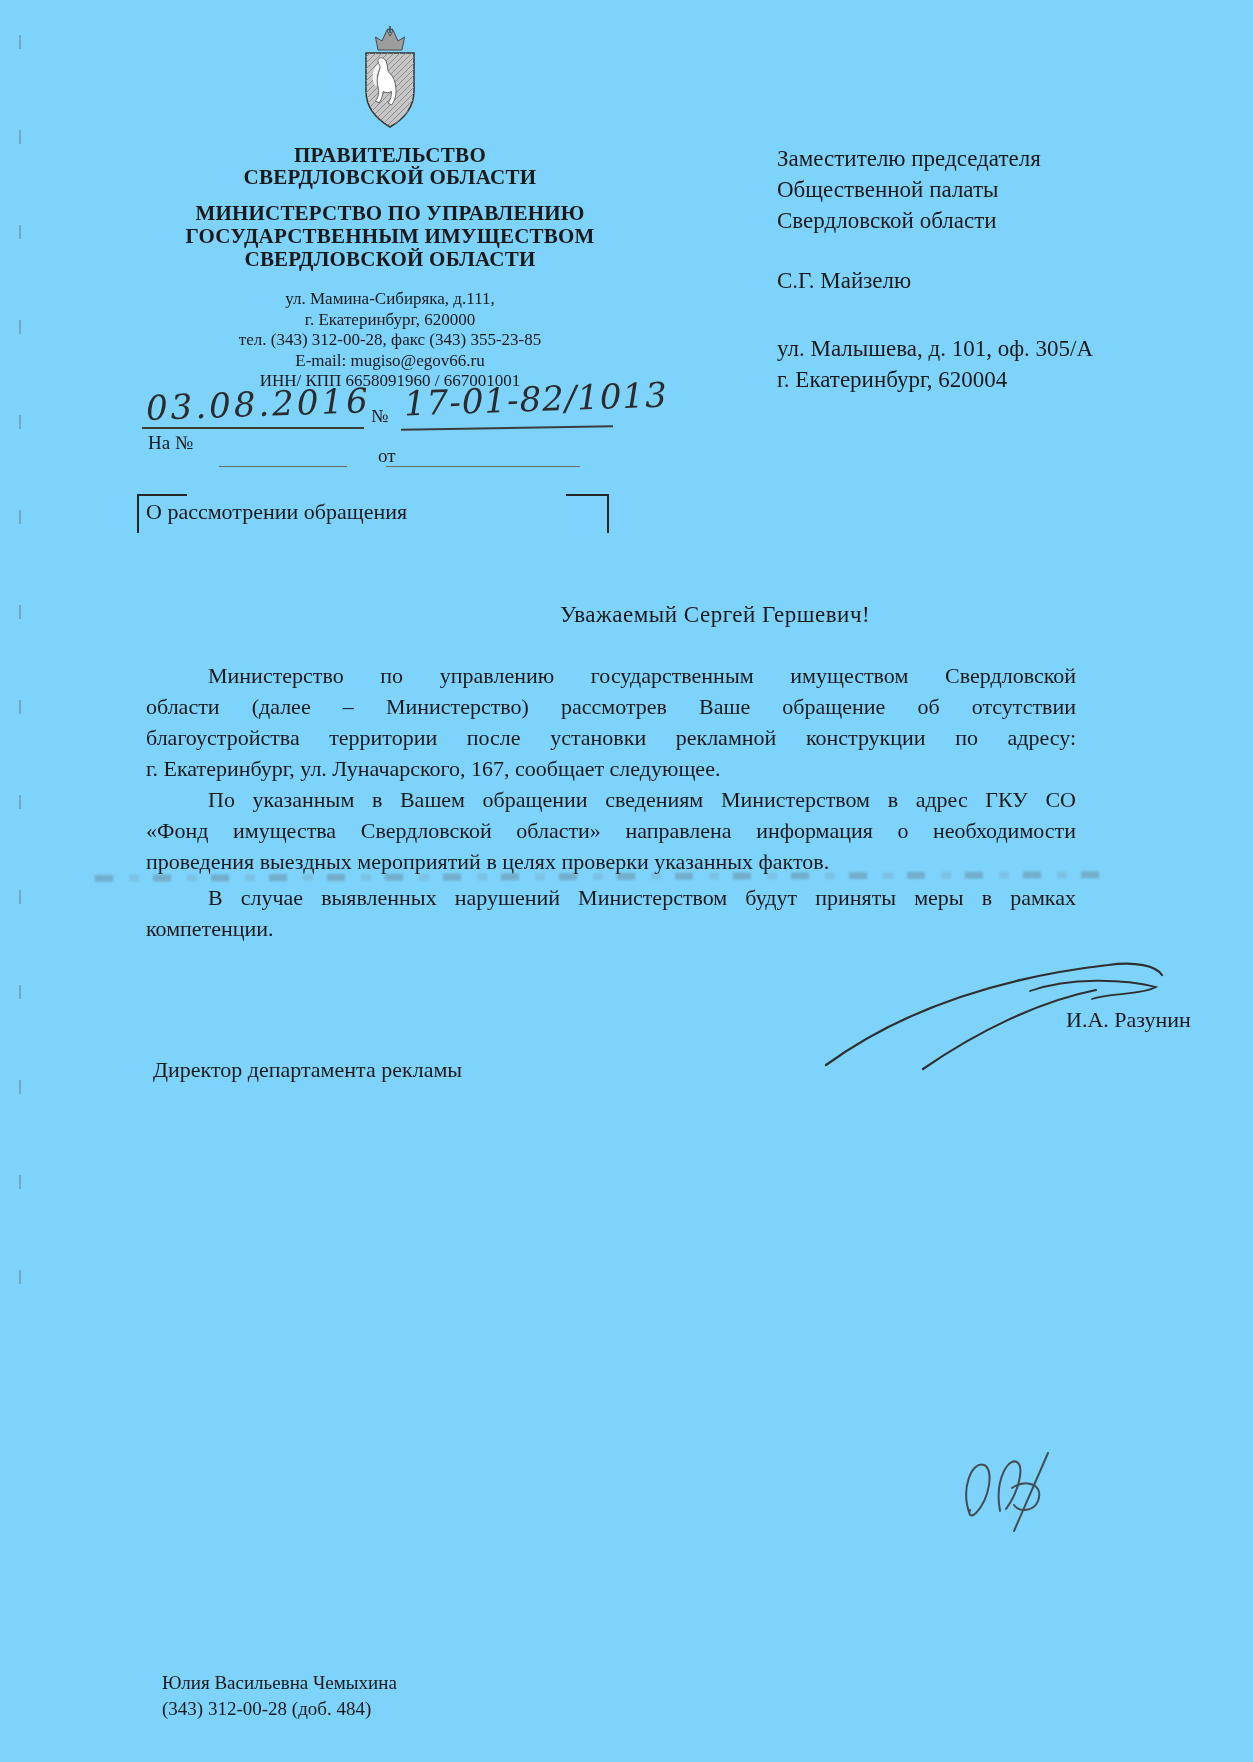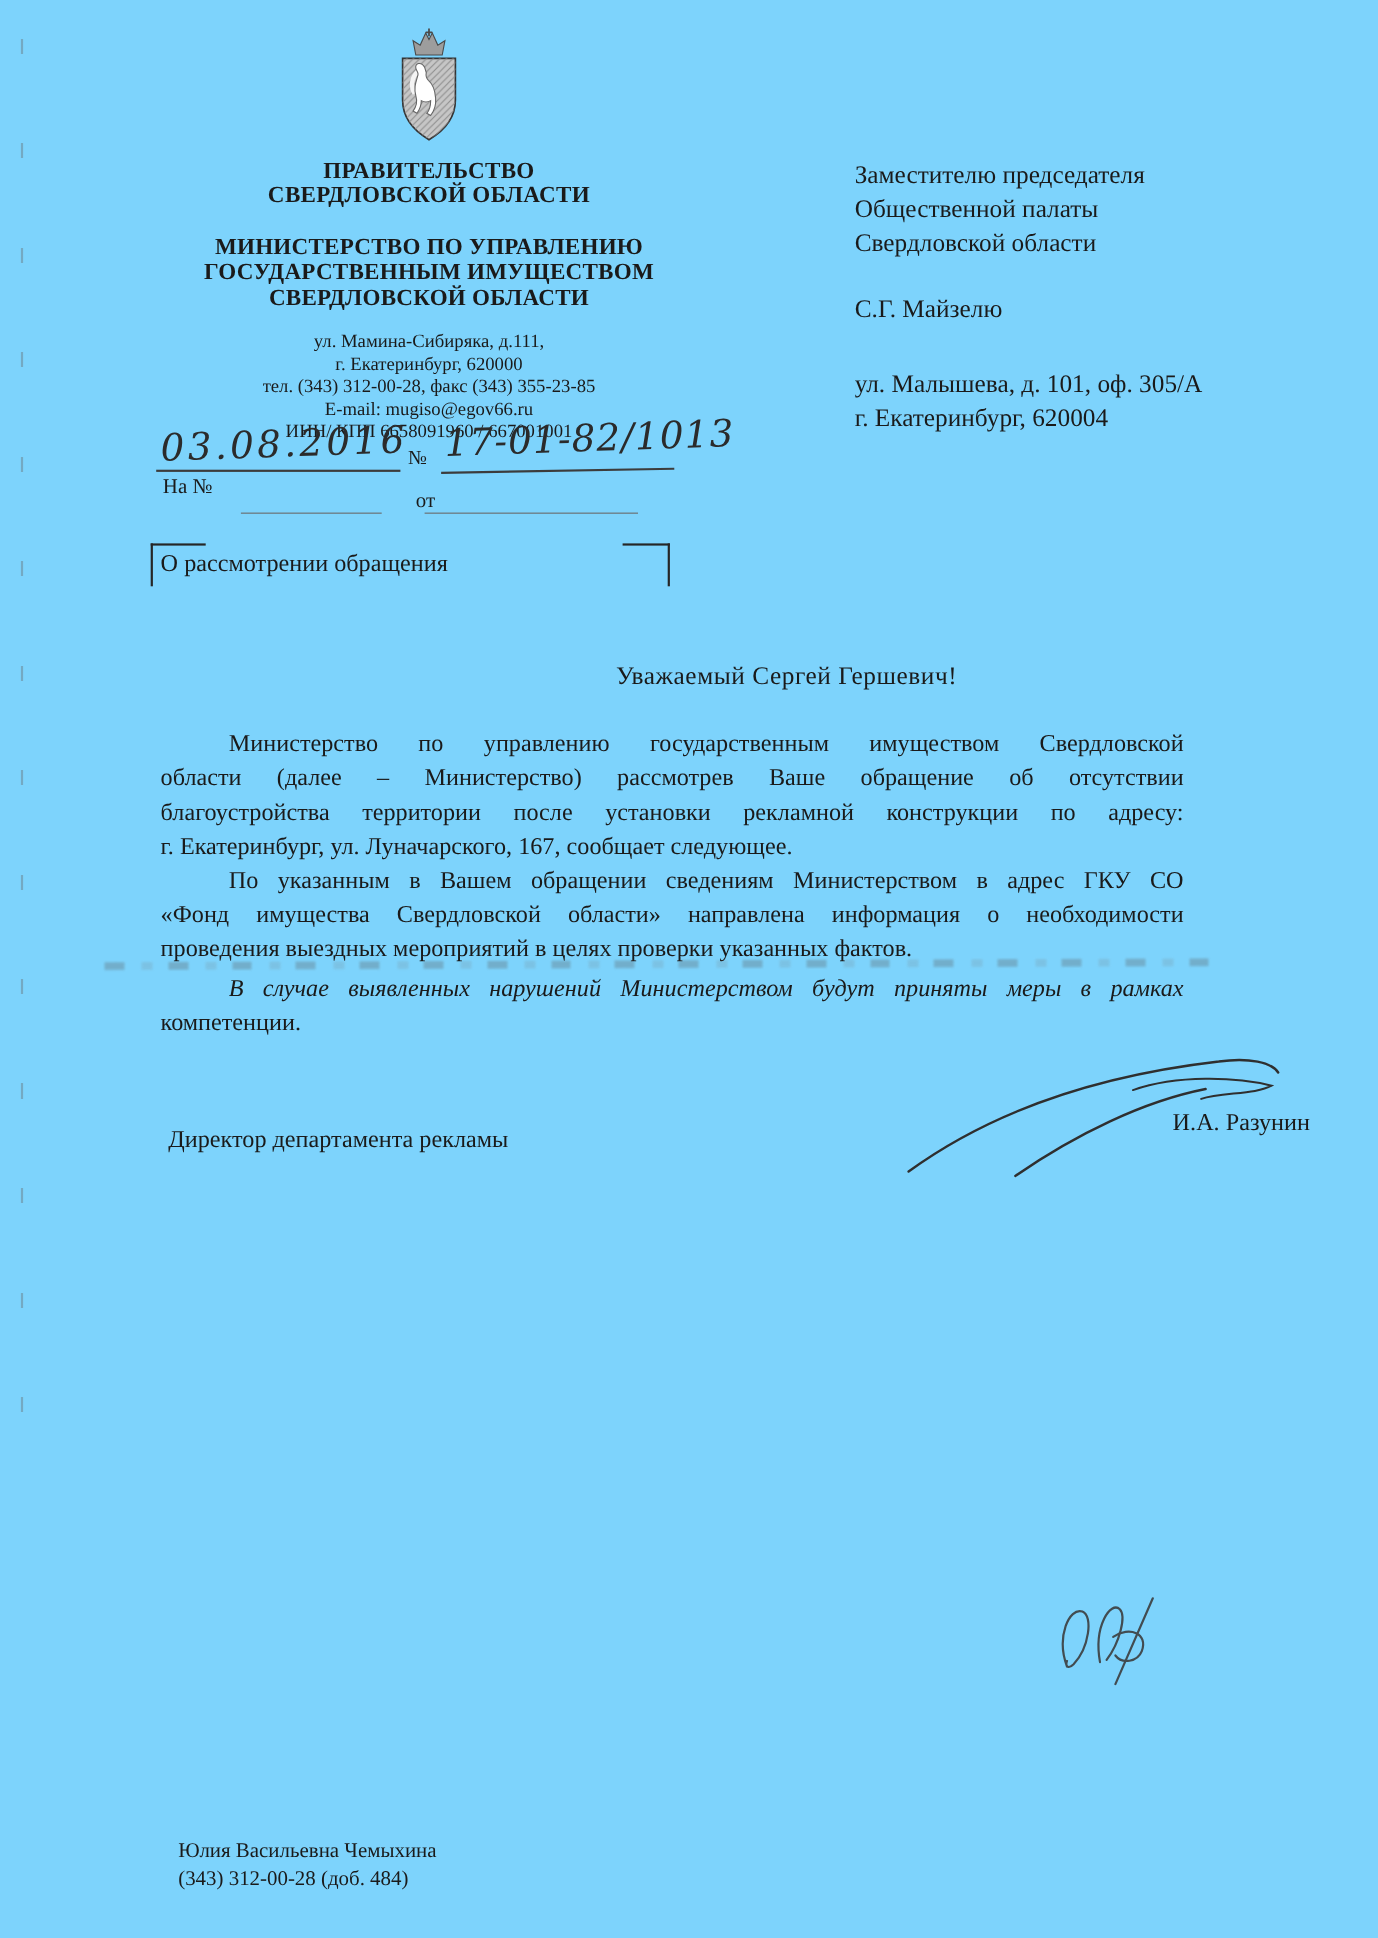--- a/index.html
+++ b/index.html
@@ -10,21 +10,21 @@
   .scan-edge{position:absolute;left:19px;top:35px;width:2px;height:1330px;
       background:repeating-linear-gradient(180deg,rgba(100,100,100,.38) 0 14px,transparent 14px 95px);}
   .smudge{position:absolute;left:95px;top:873px;width:1020px;height:7px;
       background:repeating-linear-gradient(90deg,rgba(90,90,90,.30) 0 18px,transparent 18px 34px,rgba(120,120,120,.18) 34px 44px,transparent 44px 58px);
       filter:blur(1.2px);transform:rotate(-.2deg);}
 
   
   .lh{position:absolute;left:165px;top:25px;width:450px;text-align:center;}
   .coat{display:block;margin:0 auto 15px;}
   .gov{font-weight:bold;font-size:21px;line-height:22px;letter-spacing:.3px;}
-  .min{font-weight:bold;font-size:21px;line-height:23px;margin-top:25px;letter-spacing:.2px;}
+  .min{font-weight:bold;font-size:21px;line-height:23px;margin-top:14px;letter-spacing:.2px;}
   .addr{font-size:17px;line-height:20.5px;margin-top:18px;}
   .u{}
 
   
   .hw{position:absolute;font-family:"DejaVu Serif",serif;font-style:italic;color:#2b2b2b;white-space:nowrap;}
   .hw-date{left:146px;top:384px;font-size:34px;letter-spacing:3px;transform:rotate(-2deg);}
   .hw-num{left:404px;top:379px;font-size:34px;letter-spacing:1px;transform:rotate(-2deg);}
   .uline{position:absolute;height:0;border-top:2px solid #3c3c3c;}
   .u-date{left:142px;top:427px;width:222px;}
   .u-num{left:401px;top:427px;width:212px;transform:rotate(-1deg);}
@@ -46,24 +46,24 @@
   .recipient{position:absolute;left:777px;top:143px;width:400px;font-size:23px;line-height:31px;}
   .rc-name{margin-top:29px;}
   .rc-addr{margin-top:37px;}
 
   
   .salutation{position:absolute;left:560px;top:602px;font-size:23px;letter-spacing:.5px;white-space:nowrap;}
   .body{position:absolute;left:146px;top:660px;width:930px;font-size:22px;line-height:31px;}
   .bl{text-align:left;}
   .j{text-align:justify;text-align-last:justify;}
   .ind{text-indent:62px;}
-  .p3gap{margin-top:5px;font-style:italic;}
+  .p3gap{margin-top:5px;}
 
   
-  .sig-title{position:absolute;left:153px;top:1023px;font-size:22px;white-space:nowrap;}
+  .sig-title{position:absolute;left:153px;top:1057px;font-size:22px;white-space:nowrap;}
   .sig-name{position:absolute;left:1066px;top:1007px;font-size:22px;white-space:nowrap;}
   .sig{position:absolute;left:808px;top:955px;}
 
   
   .mark{position:absolute;left:952px;top:1443px;}
 
   
   .footer{position:absolute;left:162px;top:1670px;font-size:19px;line-height:25.5px;}
 </style>
 </head>

